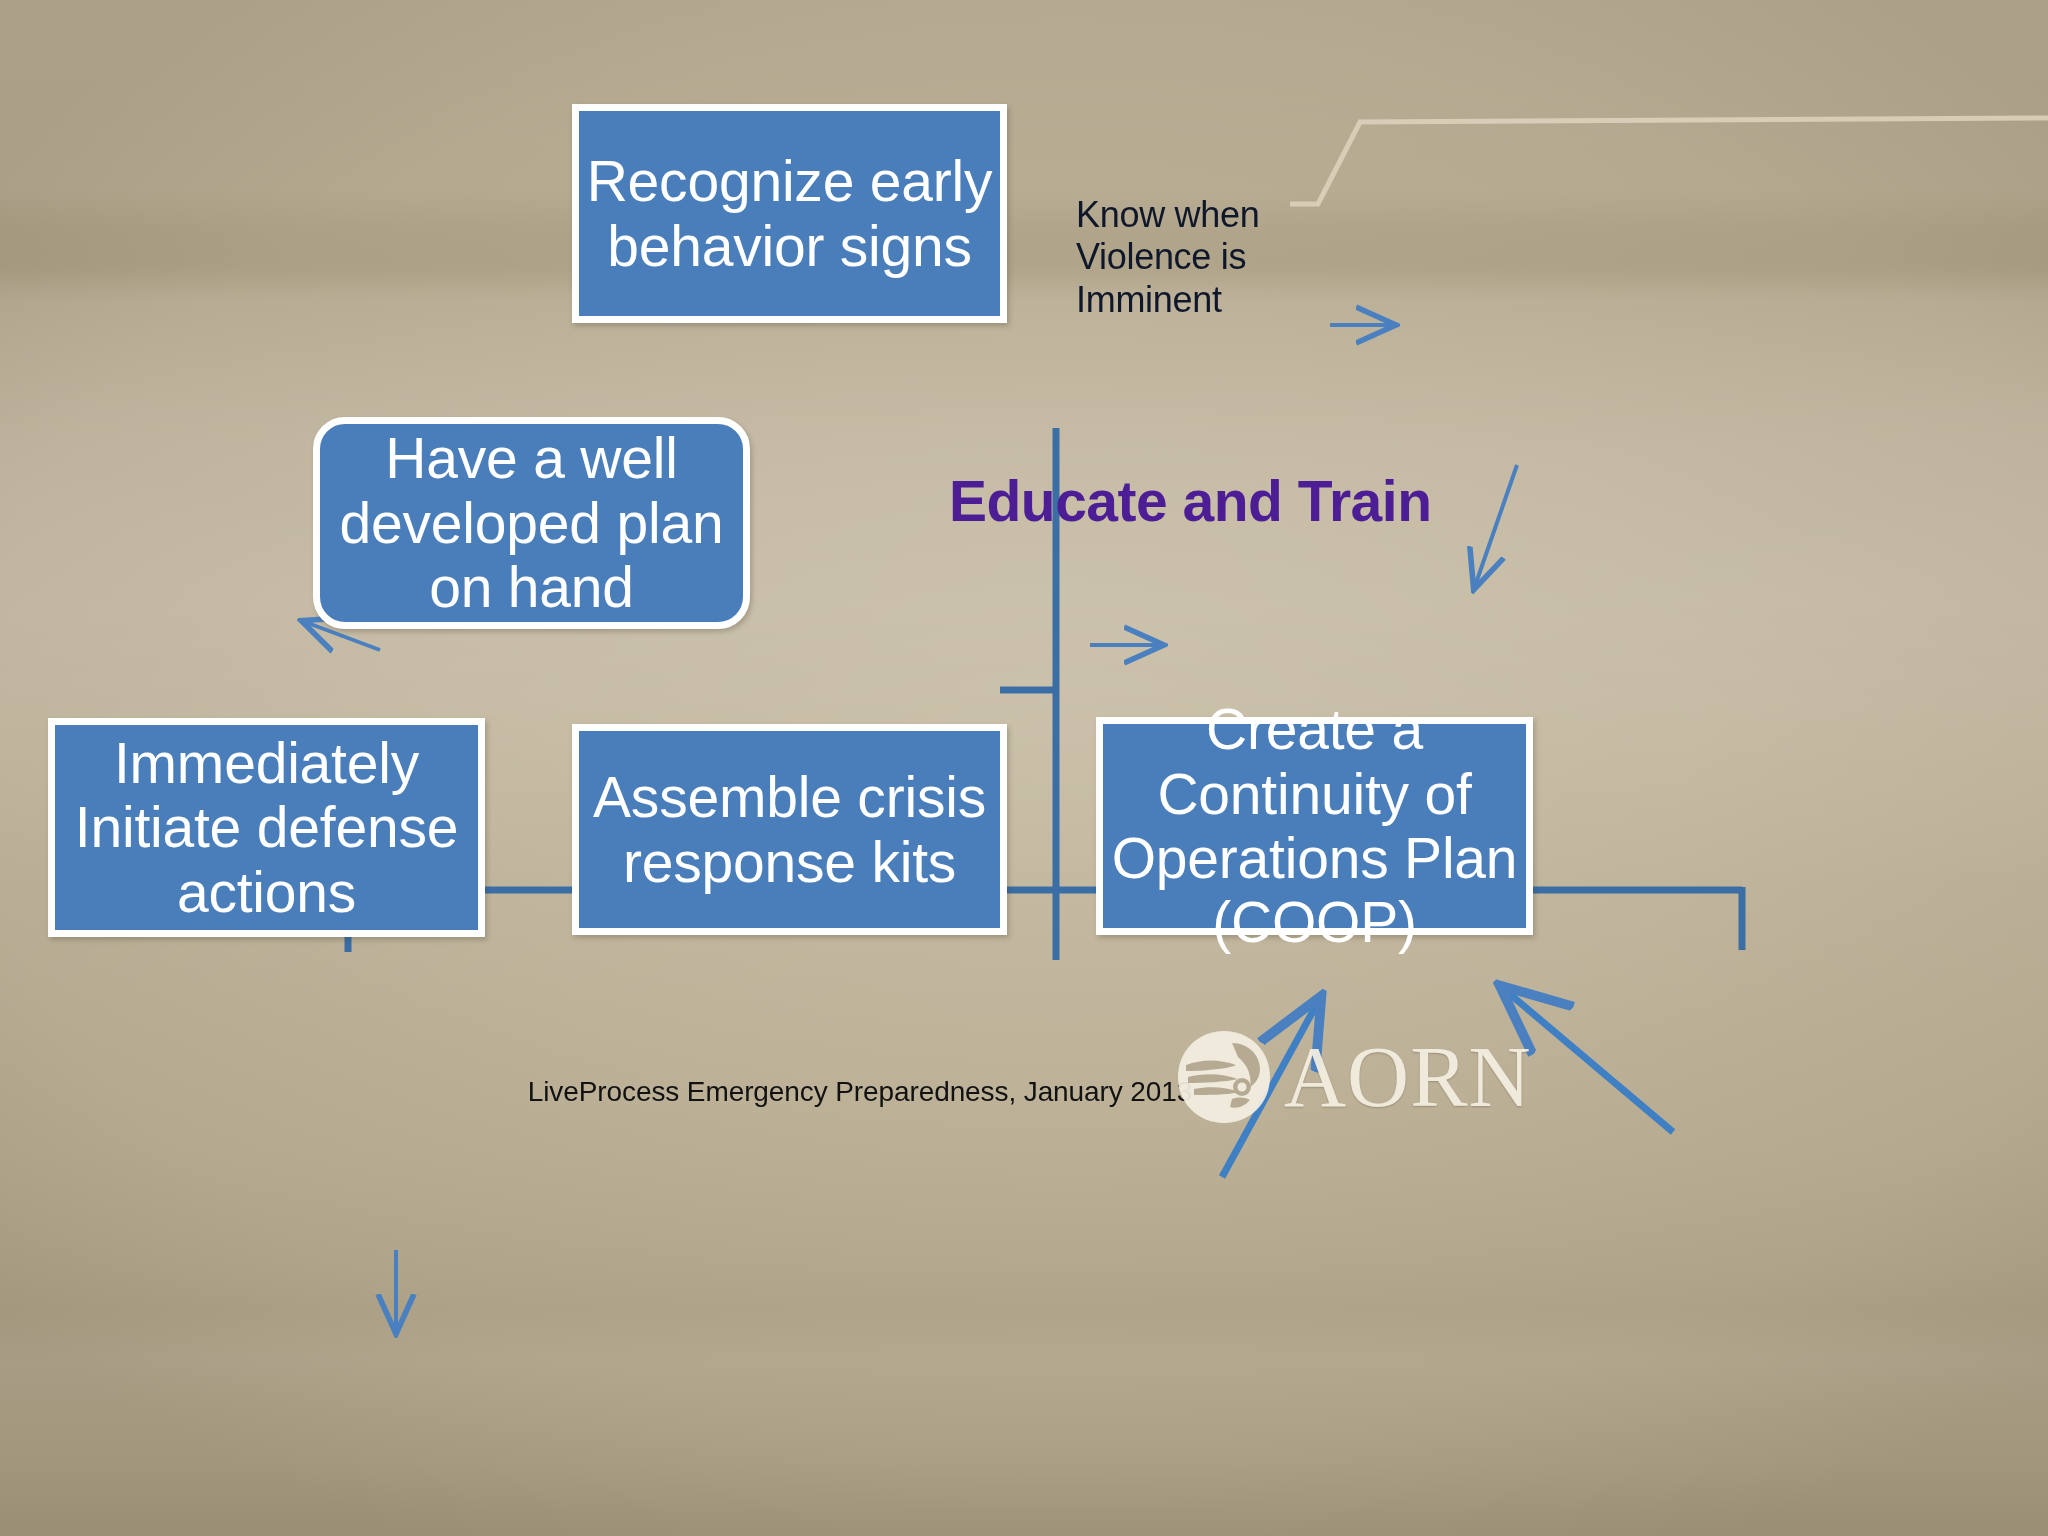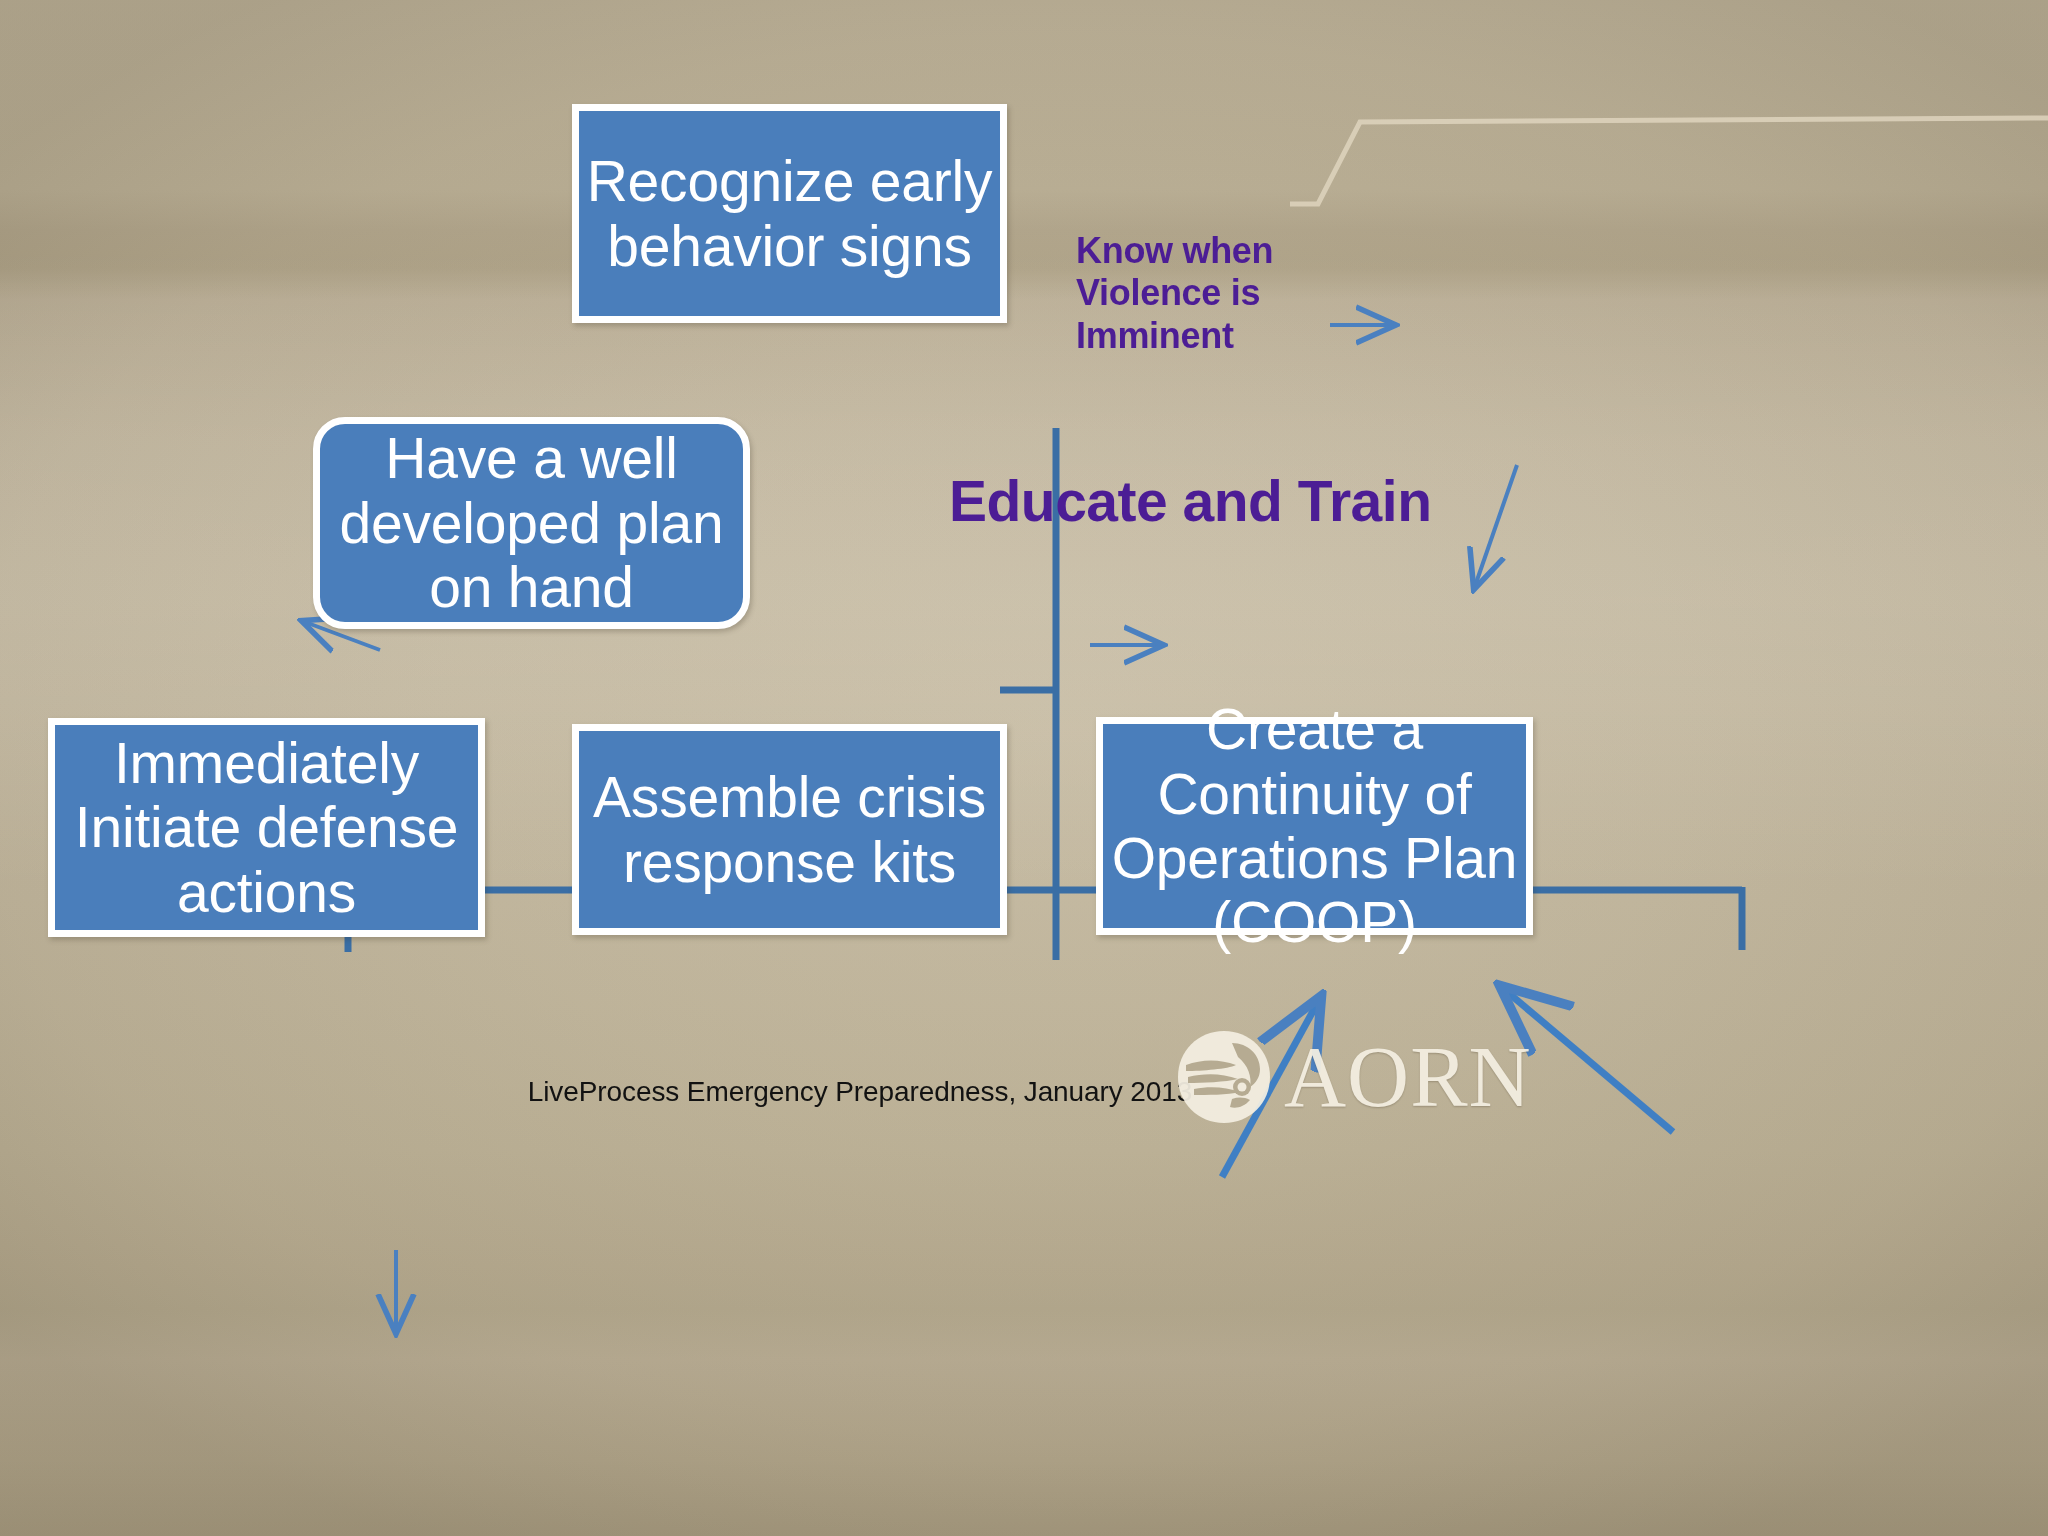--- a/index.html
+++ b/index.html
@@ -86,25 +86,24 @@
 
   #box-recognize { left: 572px;  top: 104px;  width: 435px; height: 219px; font-size: 57px; }
   #box-plan      { left: 313px;  top: 417px;  width: 437px; height: 212px; font-size: 57px; border-radius: 32px; }
   #box-immediate { left: 48px;   top: 718px;  width: 437px; height: 219px; font-size: 57px; }
   #box-kits      { left: 572px;  top: 724px;  width: 435px; height: 211px; font-size: 57px; }
   #box-coop      { left: 1096px; top: 717px;  width: 437px; height: 218px; font-size: 57px; }
 
   
   .callout {
     position: absolute;
-    color: #4c1d95;
-    font-weight: bold;
+    color: #0f172a;
+    font-weight: normal;
     line-height: 1.18;
     letter-spacing: -0.3px;
-    margin-top: 36px;
   }
   #callout-know   { left: 1076px; top: 194px;  width: 320px; font-size: 36px; }
   #callout-incorp { left: 80px;   top: 313px;  width: 260px; font-size: 36px; }
   #callout-law    { left: 136px;  top: 1018px; width: 420px; font-size: 36px; }
 
   #educate-train {
     position: absolute;
     left: 917px;
     top: 468px;
     width: 640px;

